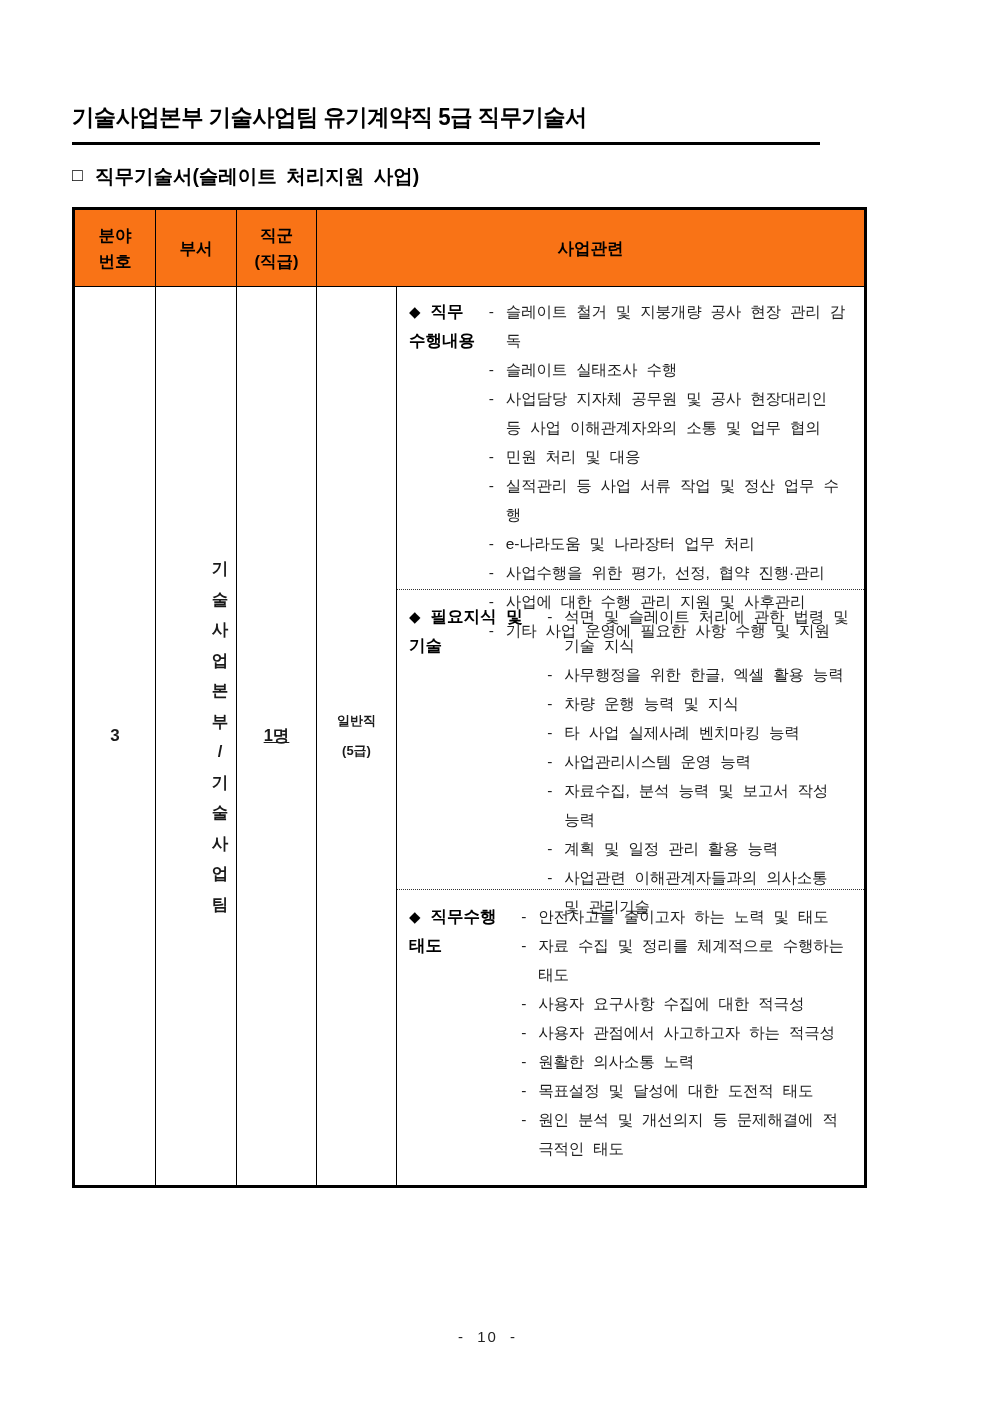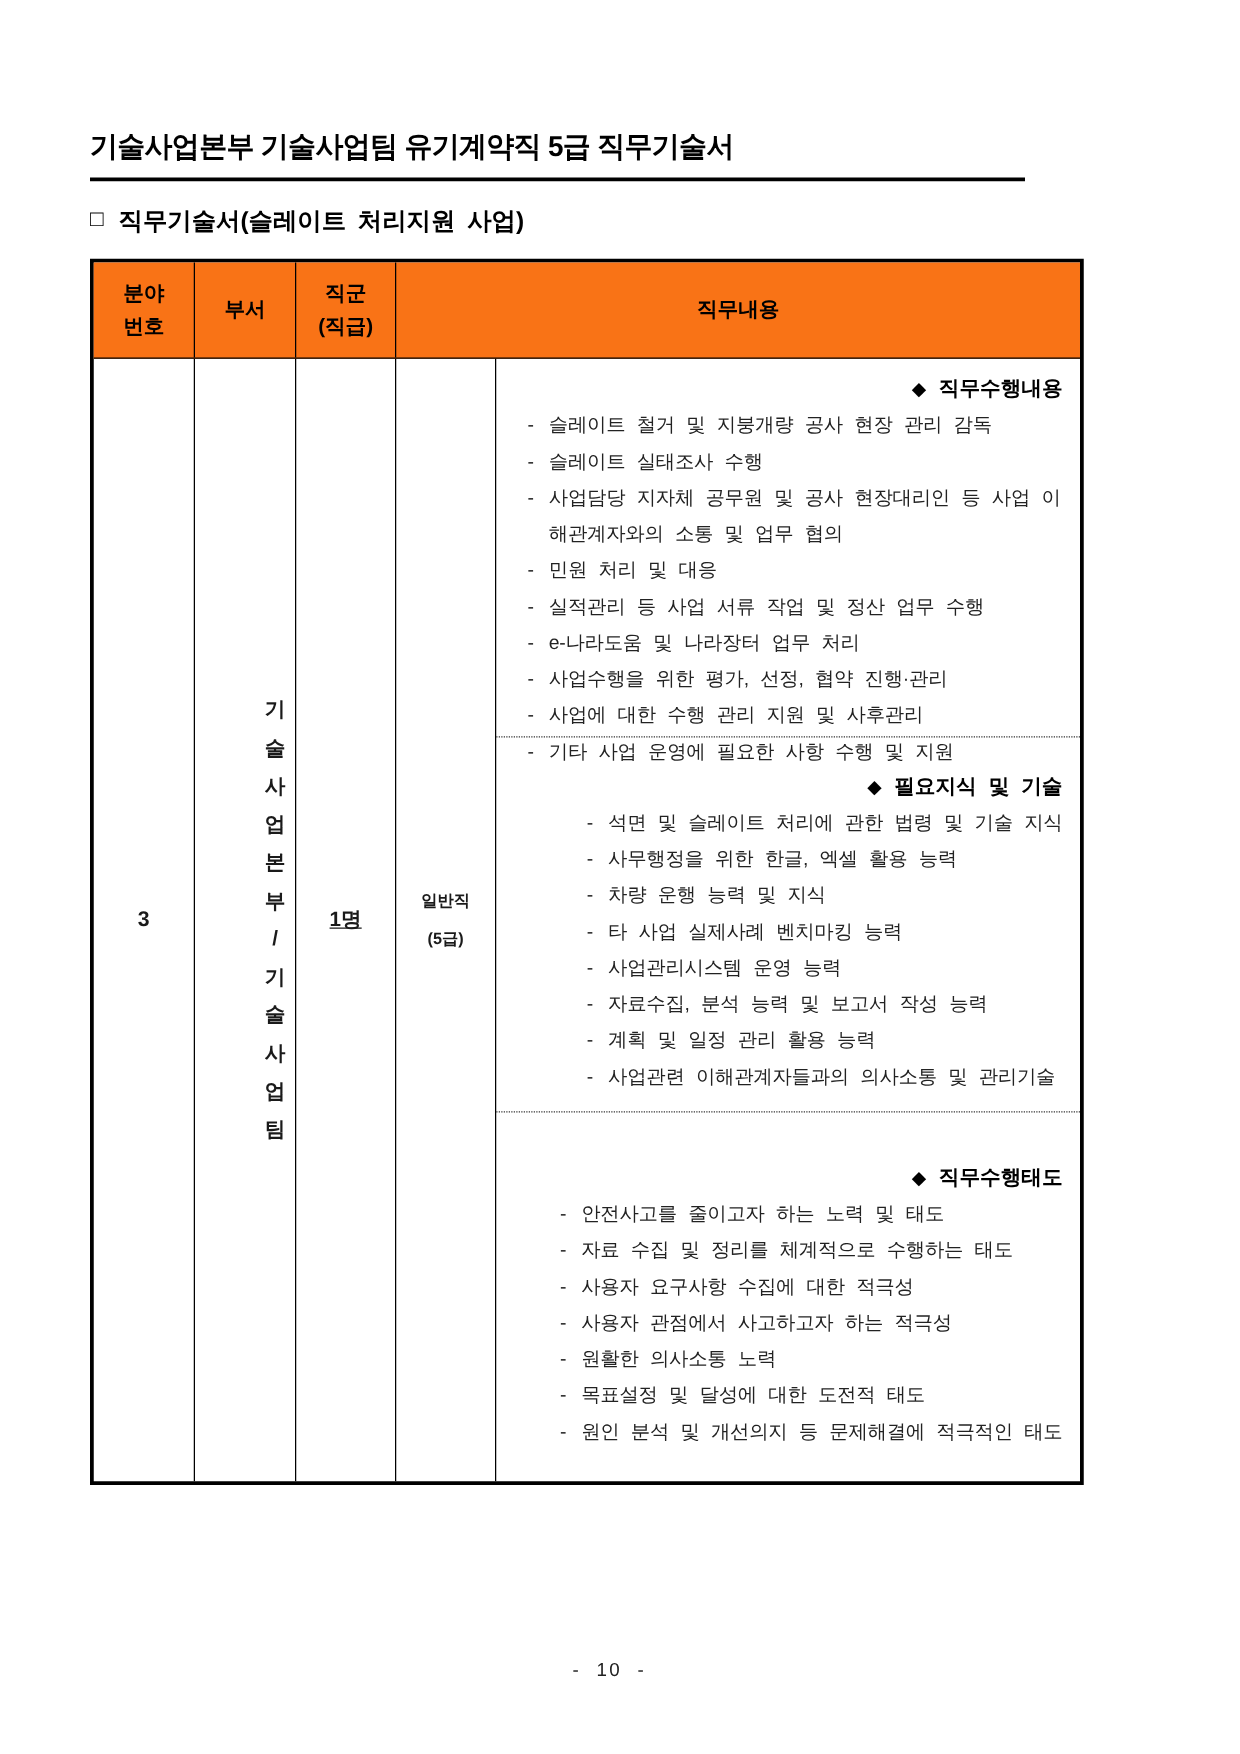--- a/index.html
+++ b/index.html
@@ -67,21 +67,21 @@
   .v-count { font-size: 16.5px; font-weight: 700; text-decoration: underline; }
   .v-group { font-size: 13px; font-weight: 700; white-space: pre-line; line-height: 30px; }
 
   
   .content-cell {
     align-items: stretch; justify-content: flex-start;
     text-align: left; padding: 0;
   }
   .sec {
     padding: 12px 14px 0 12px;
-    display: flex; flex-direction: column; justify-content: center; align-items: flex-end;
+    display: flex; flex-direction: row; justify-content: center;
   }
   .sec-1 { height: 302px; justify-content: flex-start; padding-top: 10px; }
   .sec-2 { height: 300px; border-top: 1px dotted #333; }
   .sec-3 { height: 296px; border-top: 1px dotted #333; }
 
   .sec-heading {
     font-size: 16.5px; font-weight: 700; color: #000;
     line-height: 29px; word-spacing: 5px;
   }
   .sec-heading .diamond { margin-right: 10px; font-size: 15px; }
@@ -124,21 +124,21 @@
 번호</span>
       </div>
       <div class="cell col-dept">
         <span class="h-label">부서</span>
       </div>
       <div class="cell col-group">
         <span class="h-label">직군
 (직급)</span>
       </div>
       <div class="cell col-content">
-        <span class="h-label">직무내용</span>
+        <span class="h-label">사업관련</span>
       </div>
     </div>
 
     <div class="t-row t-body">
       <div class="cell col-no">
         <span class="v-no">3</span>
       </div>
       <div class="cell col-dept">
         <span class="v-dept">기술
 사업

